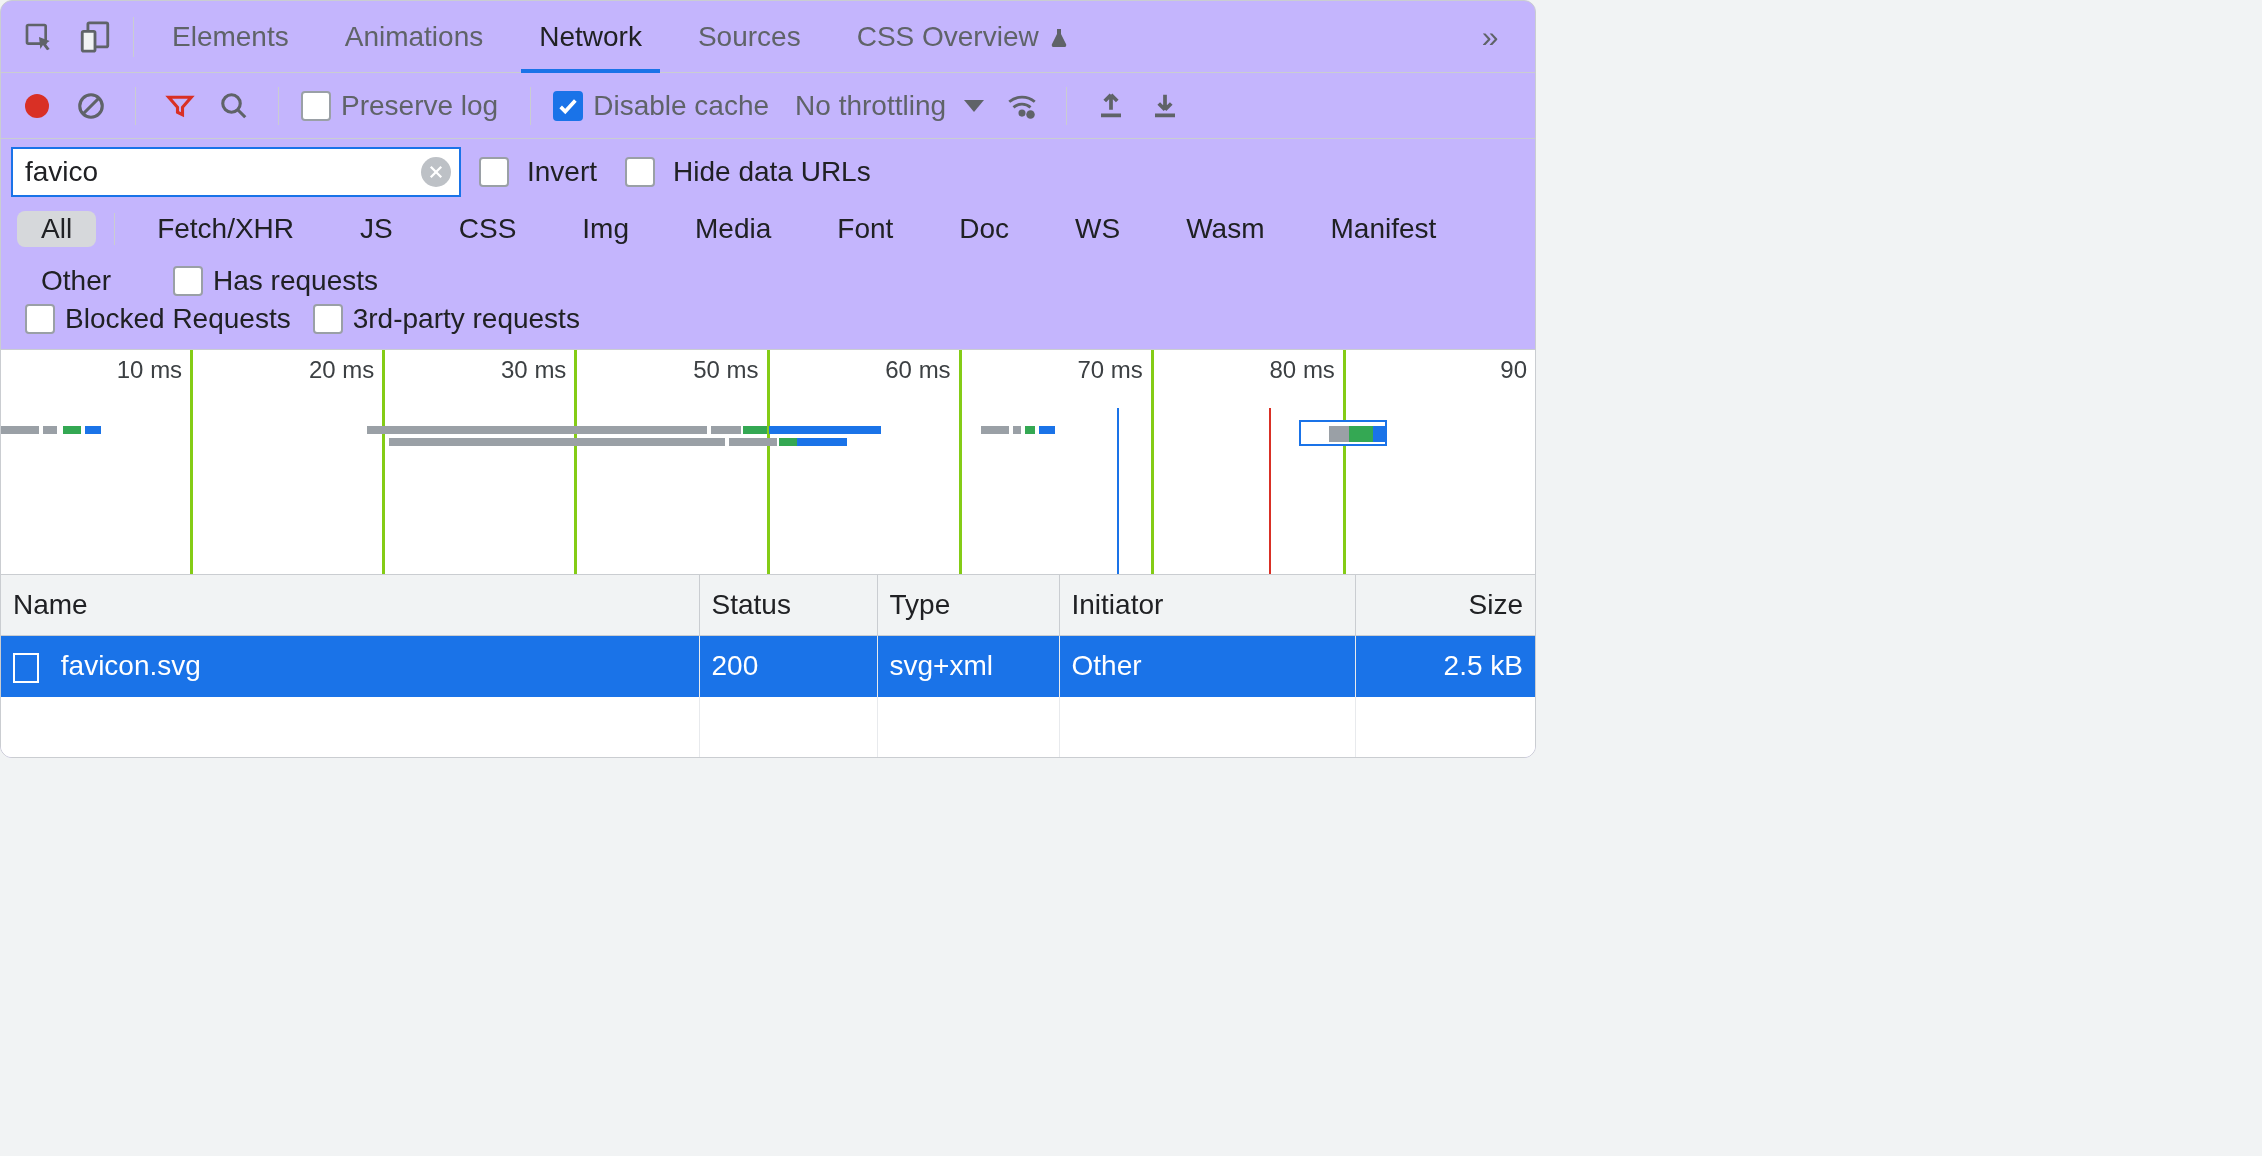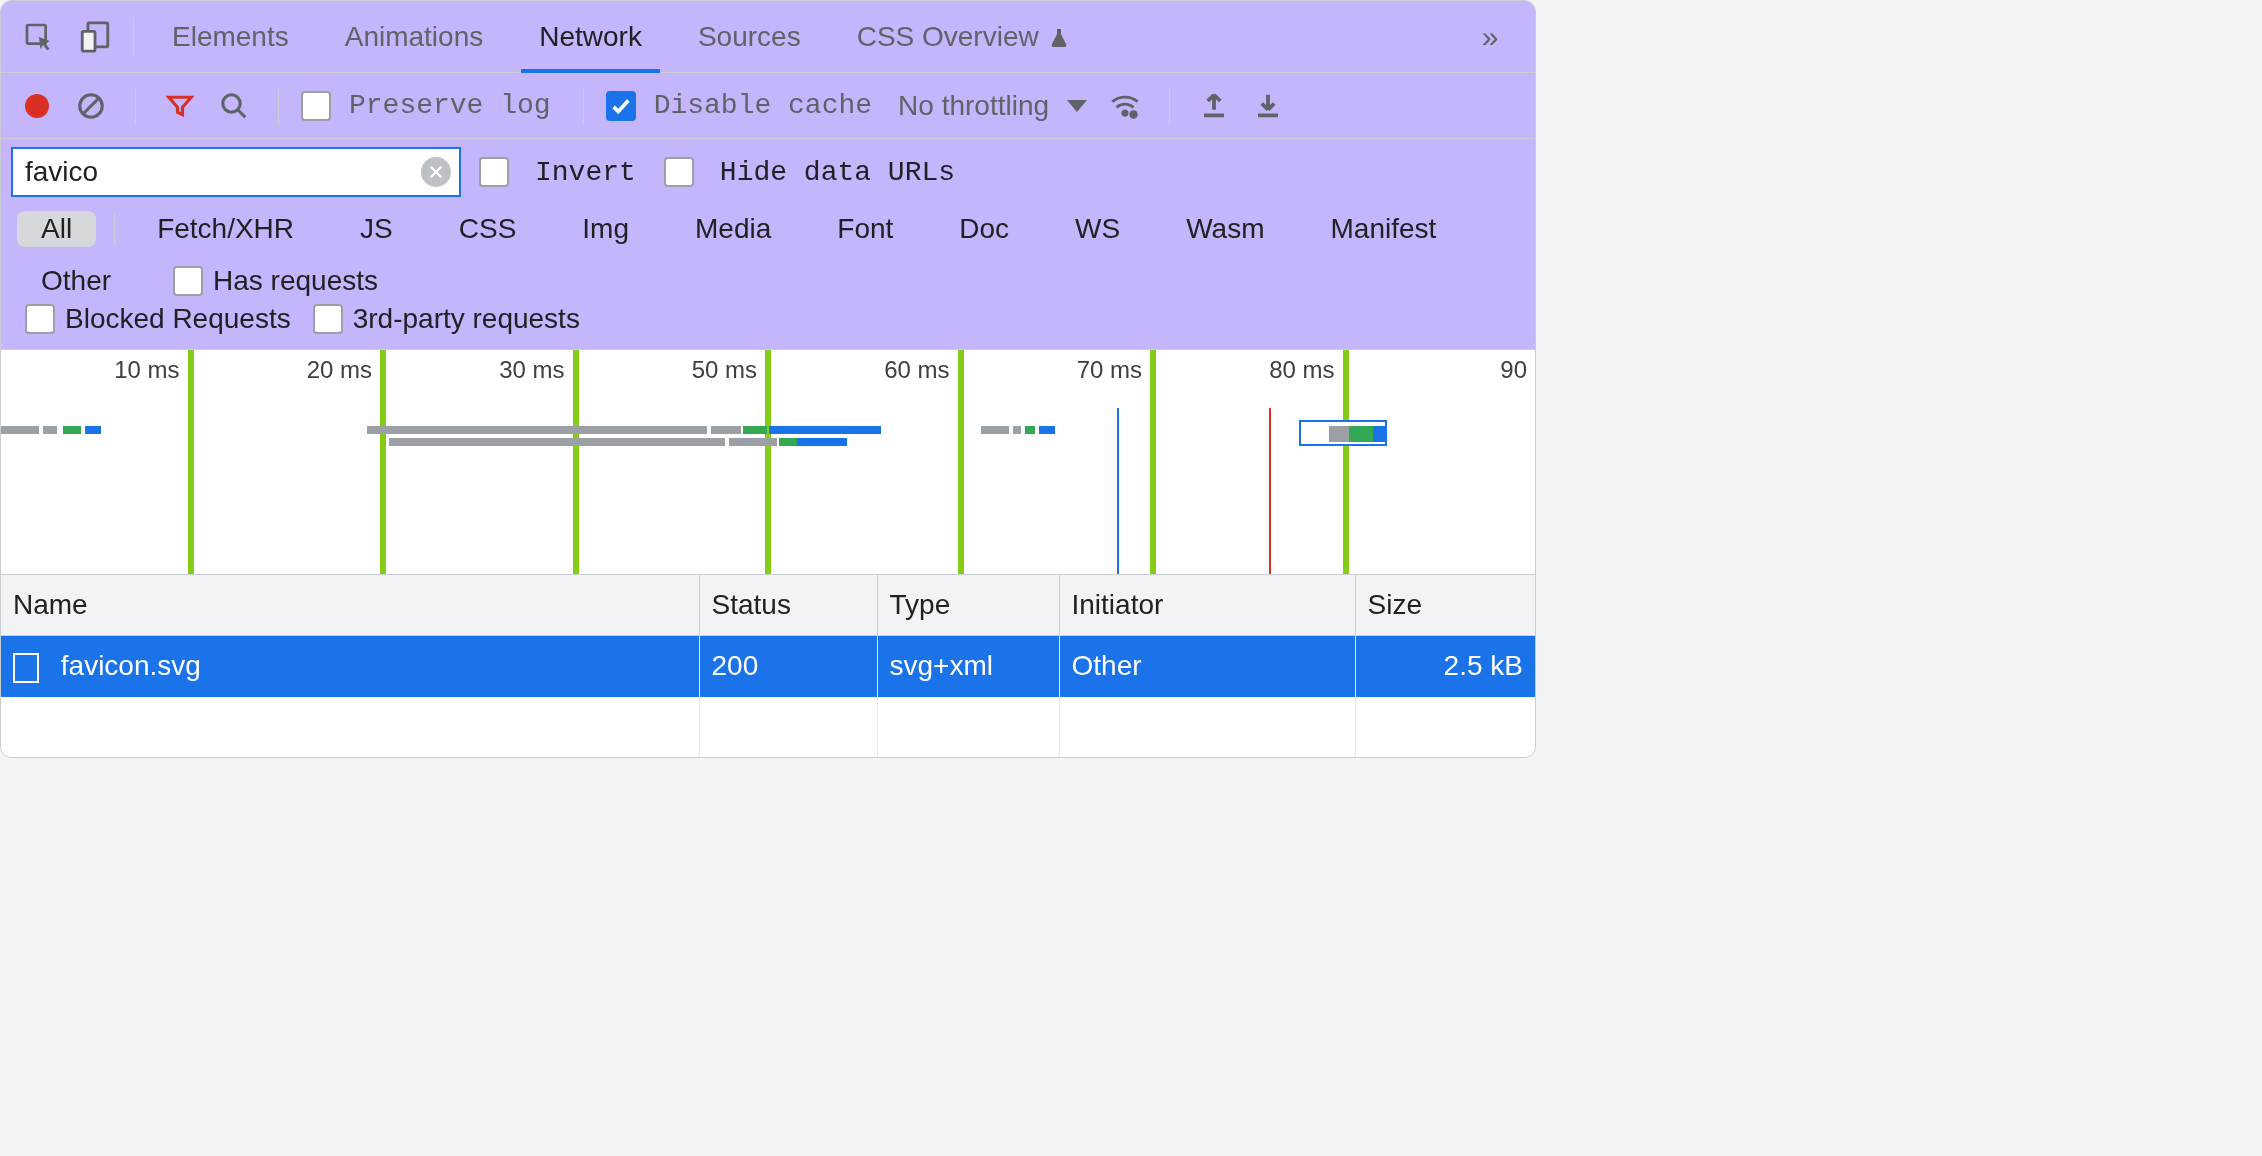--- a/index.html
+++ b/index.html
@@ -122,24 +122,22 @@
     flex-shrink: 0;
   }
   .check.checked {
     background: #1a73e8;
     border-color: #1a73e8;
     color: #fff;
   }
   .check svg { width: 22px; height: 22px; }
   .tool-label {
     color: #5f6368;
-    margin-left: 8px;
     margin-right: 10px;
     white-space: nowrap;
-    font-family: Liberation Mono, monospace;
   }
   .throttling {
     display: flex;
     align-items: center;
     color: #5f6368;
     gap: 18px;
     padding: 0 6px;
     cursor: pointer;
   }
   .caret-down {
@@ -232,21 +230,21 @@
     border-top: 1px solid #cacdd1;
     border-bottom: 1px solid #cacdd1;
     position: relative;
   }
   .wf-grid {
     position: absolute;
     inset: 0;
     display: flex;
   }
   .wf-col {
-    border-right: 6px solid #84cc16;
+    border-right: 3px solid #84cc16;
     position: relative;
     flex: 1;
   }
   .wf-col:last-child { border-right: none; }
   .wf-label {
     position: absolute;
     top: 6px;
     right: 8px;
     font-size: 24px;
     color: #3c4043;
@@ -321,21 +319,21 @@
     height: 30px;
     border: 2px solid #fff;
     margin-right: 14px;
     vertical-align: middle;
   }
   .col-name { width: 698px; }
   .col-status { width: 178px; }
   .col-type { width: 182px; }
   .col-init { width: 296px; }
   .col-size { text-align: right; padding-right: 18px; }
-  th.col-size { text-align: left; margin-left: 24px; }
+  th.col-size { text-align: right; margin-left: 24px; }
 
   svg { display: block; }
 </style>
 </head>
 <body>
 
 <div class="container">
 
   <div class="tabs-bar">
     <div class="icon-btn">

